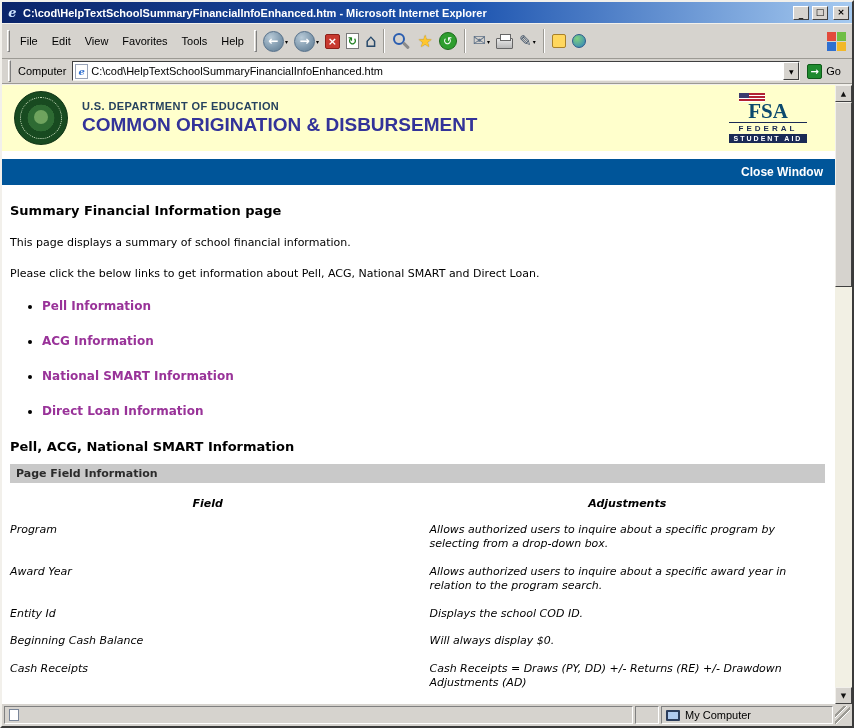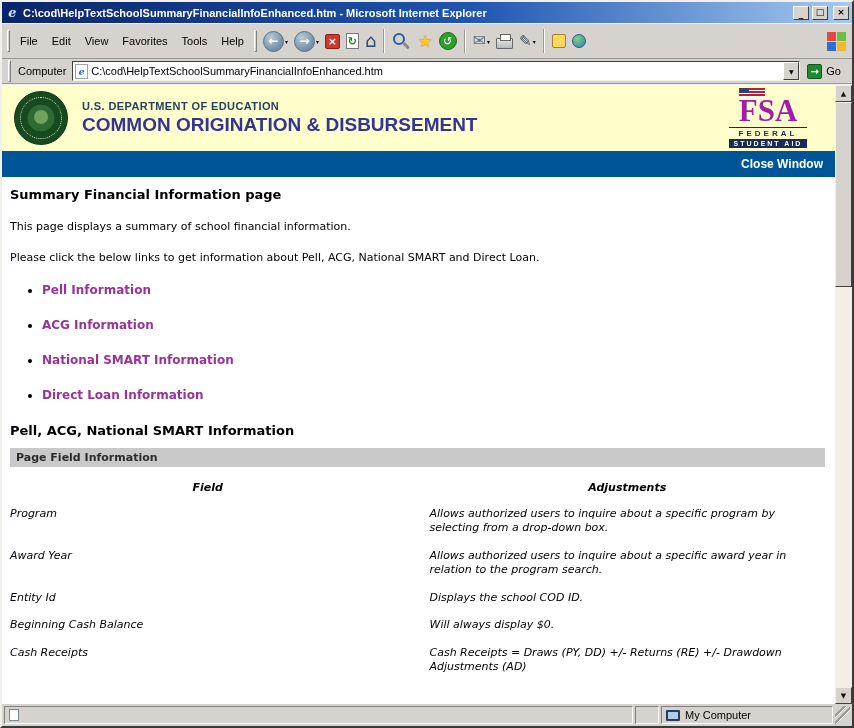--- a/index.html
+++ b/index.html
@@ -74,36 +74,36 @@
                 font:11px "Liberation Sans",sans-serif; color:#000; }
   .addr-drop { width:16px; height:18px; background:#D6D3CE; border:1px solid; border-color:#FFFFFF #404040 #404040 #FFFFFF;
                font-size:6px; display:flex; align-items:center; justify-content:center; padding:0; }
   .go-btn { display:flex; align-items:center; gap:4px; background:transparent; border:none;
             padding:0 8px 0 7px; font-size:11px; color:#000; }
   .go-icon { width:15px; height:15px; background:#1E8A2E; border:1px solid #0E5A18; border-radius:2px;
              color:#fff; font-size:10px; font-weight:bold; display:flex; align-items:center; justify-content:center; }
 
   
   .contentwrap { flex:1; display:flex; background:#fff; overflow:hidden; border-top:1px solid #F2F0EB; }
-  .content { flex:1; overflow:hidden; display:flex; flex-direction:column; }
+  .content { flex:1; overflow:hidden; display:flex; flex-direction:column;gap:8px; }
 
   .banner { flex:0 0 66px; background:#FFFFCC; display:flex; align-items:center; padding:0 12px; }
   .seal { flex:0 0 54px; width:54px; height:54px; border-radius:50%; border:1px solid #0F3315;
           background:radial-gradient(circle, #2E6B33 0 36%, #184A20 37% 100%); position:relative; }
   .seal::before { content:""; position:absolute; inset:5px; border:1px dotted #D8E8C8; border-radius:50%; }
   .seal::after { content:""; position:absolute; left:50%; top:50%; width:14px; height:14px; margin:-8px 0 0 -7px;
                  border-radius:50%; background:#6FA35E; }
   .banner-text { margin-left:14px; }
   .dept-line { color:#26425F; font-size:11px; font-weight:bold; letter-spacing:0.4px; }
   .cod-title { color:#333399; font-size:19px; font-weight:bold; margin-top:2px; }
   .fsa { margin-left:auto; margin-right:16px; text-align:center; width:78px; }
   .fsa-flag { width:26px; height:9px; margin:0 0 1px 10px; position:relative;
               background:repeating-linear-gradient(180deg,#B22234 0 2px,#fff 2px 3px); }
   .fsa-flag::before { content:""; position:absolute; left:0; top:0; width:10px; height:5px; background:#3C3B6E; }
-  .fsa-letters { font-family:"Liberation Serif",serif; font-size:31px; font-weight:bold; color:#a21caf; line-height:0.85; }
+  .fsa-letters { font-family:"Liberation Serif",serif; font-size:21px; font-weight:bold; color:#0c4a6e; line-height:0.85; }
   .fsa-federal { font-size:8px; letter-spacing:3px; color:#1A2A55; font-weight:bold;
                  border-top:1px solid #1A2A55; margin-top:2px; padding-top:1px; }
   .fsa-bar { background:#1A2A55; color:#fff; font-size:7px; letter-spacing:2px; padding:1px 0; margin-top:1px; font-weight:bold; }
 
   .bluebar { flex:0 0 26px; background:#005599; display:flex; align-items:center; justify-content:flex-end; padding:0 12px; }
   .close-link { color:#fff; font-size:12px; font-weight:bold; text-decoration:none; }
 
   .main { flex:1; padding:10px 10px 0 8px; font-family:"DejaVu Sans",sans-serif; font-size:11px; color:#000; overflow:hidden; }
   .page-heading { font-size:13px; font-weight:bold; margin-bottom:18px; }
   .para { margin-bottom:17px; line-height:1.3; }

